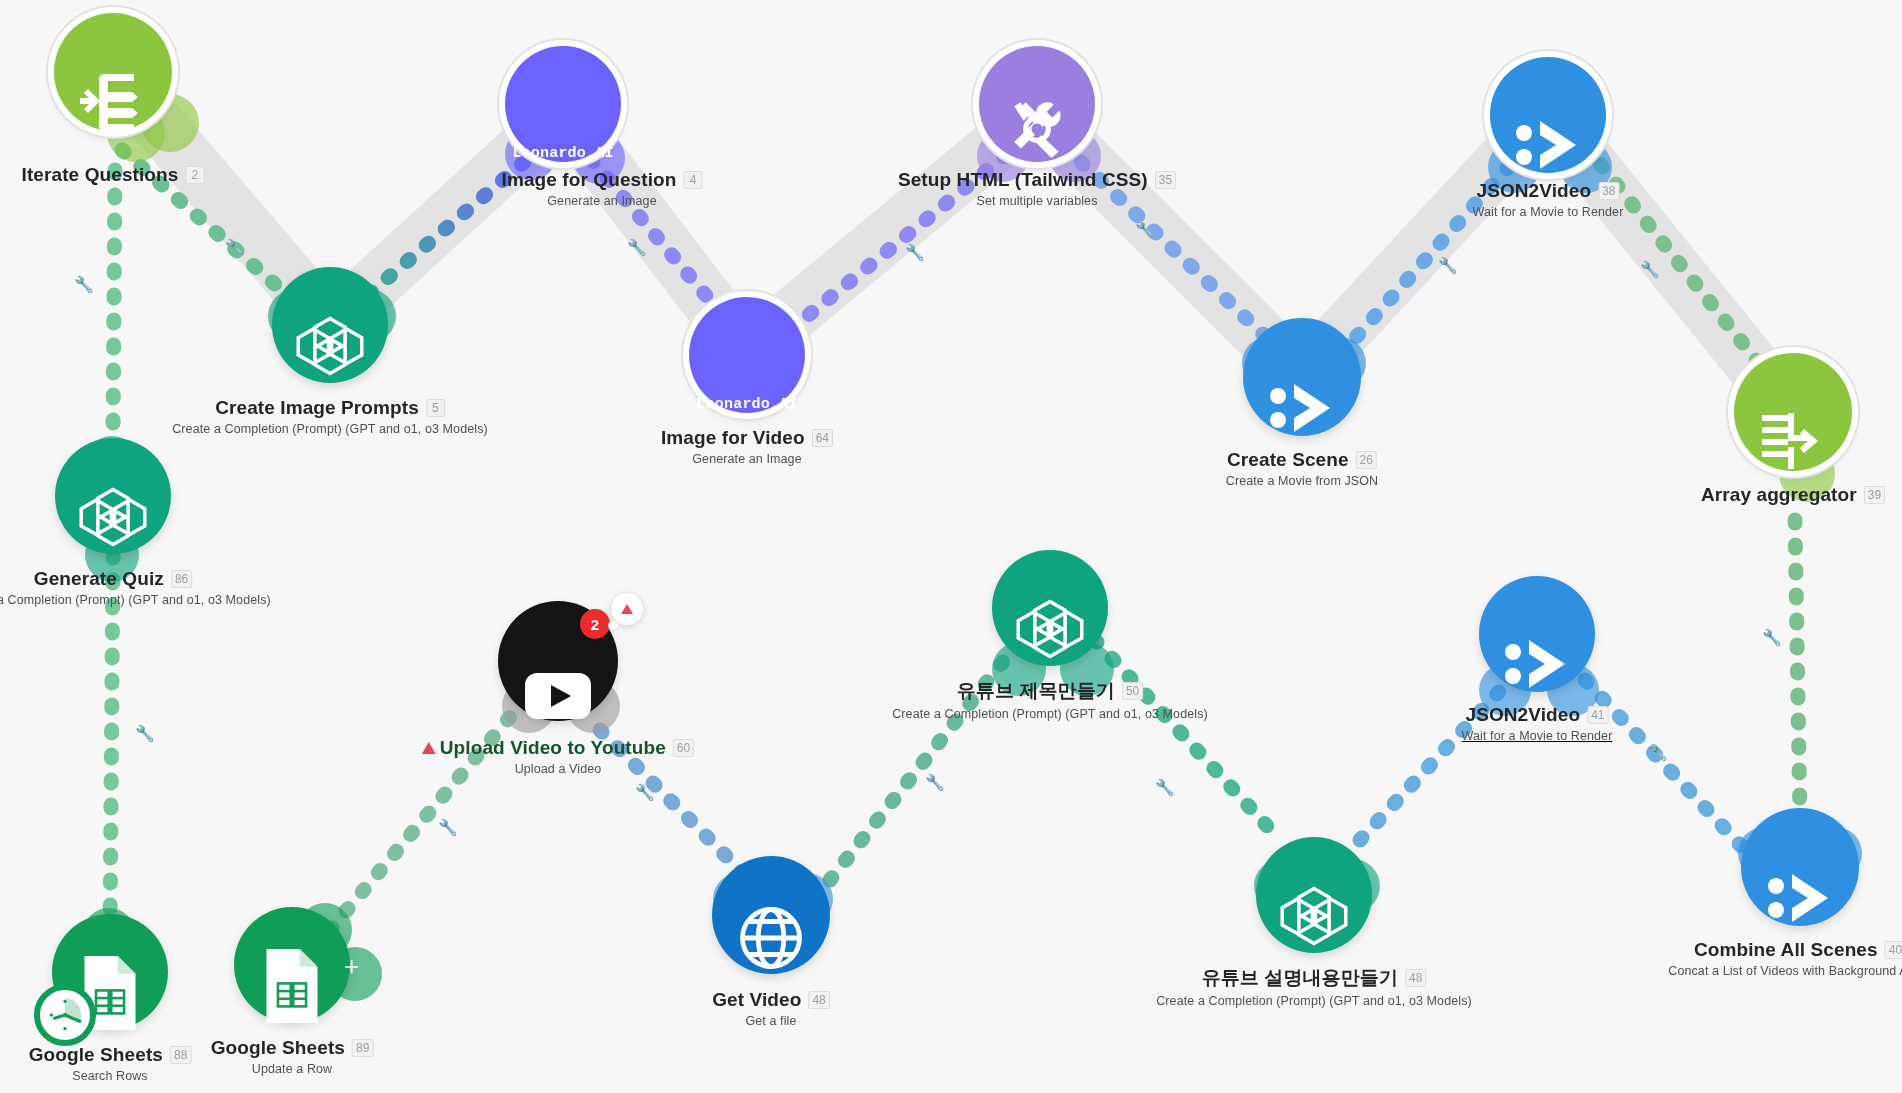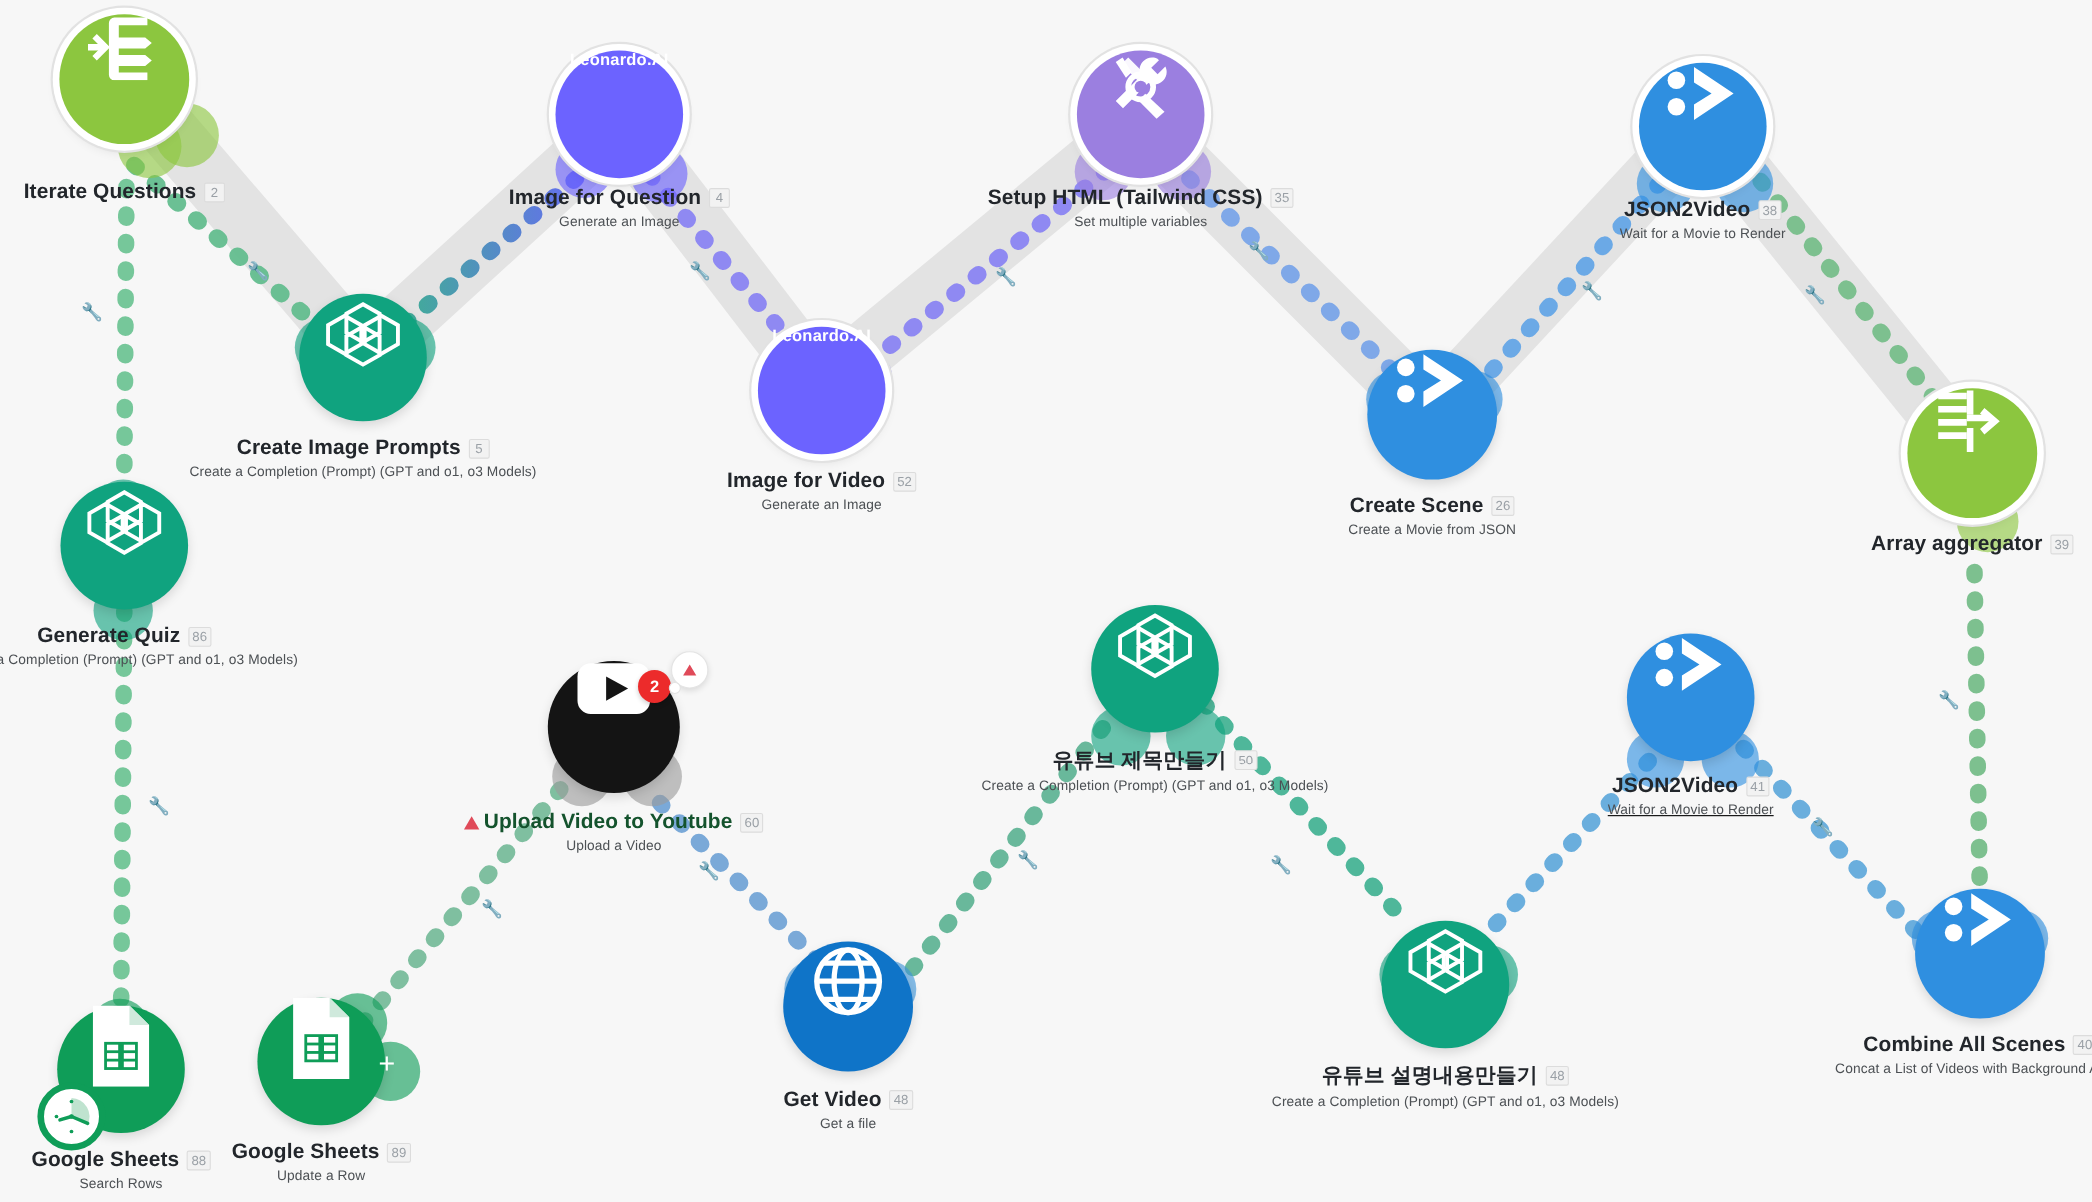--- a/index.html
+++ b/index.html
@@ -24,25 +24,26 @@
   .node {
     position: absolute;
     width: 0; height: 0;
   }
   .bubble {
     position: absolute;
     left: 50%; top: 50%;
     transform: translate(-50%, -50%);
     border-radius: 50%;
     display: flex;
-    align-items: flex-start;
+    align-items: flex-end;
     justify-content: center;
     color: #fff;
     box-shadow: 0 4px 10px rgba(0,0,0,.13);
     z-index: 3;
+    font-family: Liberation Mono, monospace;
   }
   .bubble.ring {
     box-shadow: 0 0 0 6px #ffffff, 0 0 0 8px #e2e2e2, 0 5px 12px rgba(0,0,0,.14);
   }
   
   .ear {
     position: absolute;
     border-radius: 50%;
     z-index: 1;
     opacity: .62;
@@ -267,34 +268,34 @@
       <div class="nodesub">Create a Completion (Prompt) (GPT and o1, o3 Models)</div>
     </div>
   </div>
 
   <div class="node" style="left:563px; top:104px;">
     <div class="ear" style="width:52px;height:52px;background:#6c63ff;left:-58px;top:24px;"></div>
     <div class="ear" style="width:52px;height:52px;background:#6c63ff;left:10px;top:28px;"></div>
     <div class="bubble ring" style="width:116px;height:116px;background:#6c63ff;">
       <span class="brandtext">Leonardo.AI</span>
     </div>
-    <div class="labelbox" style="top:65px;">
+    <div class="labelbox" style="top:65px;margin-left:39px;">
       <span class="nodetitle">Image for Question</span><span class="badge">4</span>
       <div class="nodesub">Generate an Image</div>
     </div>
   </div>
 
   <div class="node" style="left:747px; top:355px;">
     <div class="ear" style="width:52px;height:52px;background:#6c63ff;left:-60px;top:-38px;"></div>
     <div class="ear" style="width:52px;height:52px;background:#6c63ff;left:12px;top:-38px;"></div>
     <div class="bubble ring" style="width:116px;height:116px;background:#6c63ff;">
       <span class="brandtext">Leonardo.AI</span>
     </div>
     <div class="labelbox" style="top:72px;">
-      <span class="nodetitle">Image for Video</span><span class="badge">52</span>
+      <span class="nodetitle">Image for Video</span><span class="badge">64</span>
       <div class="nodesub">Generate an Image</div>
     </div>
   </div>
 
   <div class="node" style="left:1037px; top:104px;">
     <div class="ear" style="width:52px;height:52px;background:#9b7fe0;left:-60px;top:26px;"></div>
     <div class="ear" style="width:52px;height:52px;background:#9b7fe0;left:12px;top:26px;"></div>
     <div class="bubble ring" style="width:116px;height:116px;background:#9b7fe0;">
       <svg class="svgicon" width="66" height="66" viewBox="0 0 64 64" fill="#fff">
         <path d="M42 6c-6 0-11 5-11 11 0 2 .5 3.6 1.3 5.2L10 44.5l6.4 6.4 22.3-22.3c1.6.8 3.3 1.3 5.2 1.3 6 0 11-5 11-11 0-1.8-.4-3.4-1.2-4.9l-6.8 6.8-5.6-5.6 6.8-6.8C46.5 6.4 44.3 6 42 6z"></path>

